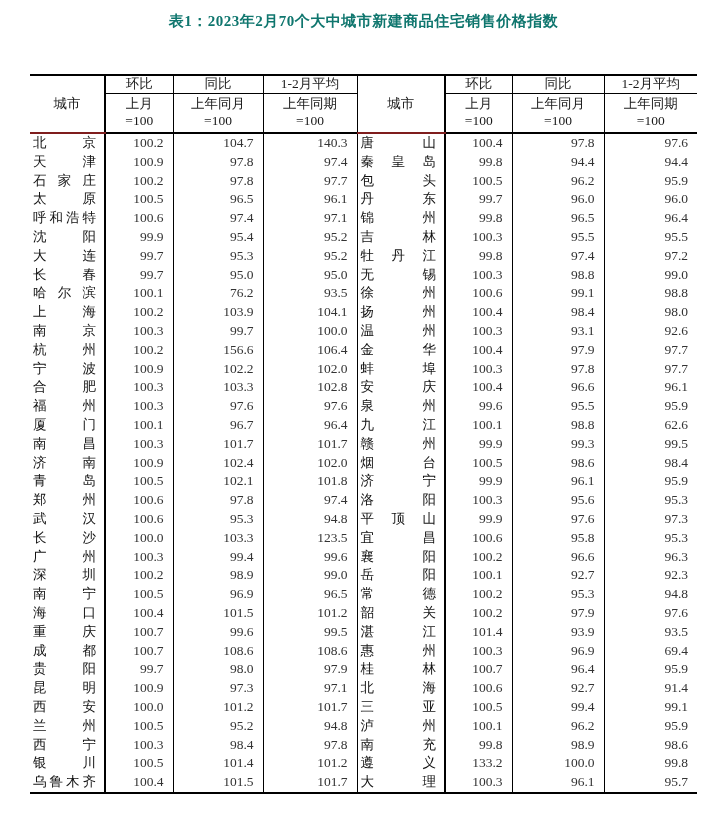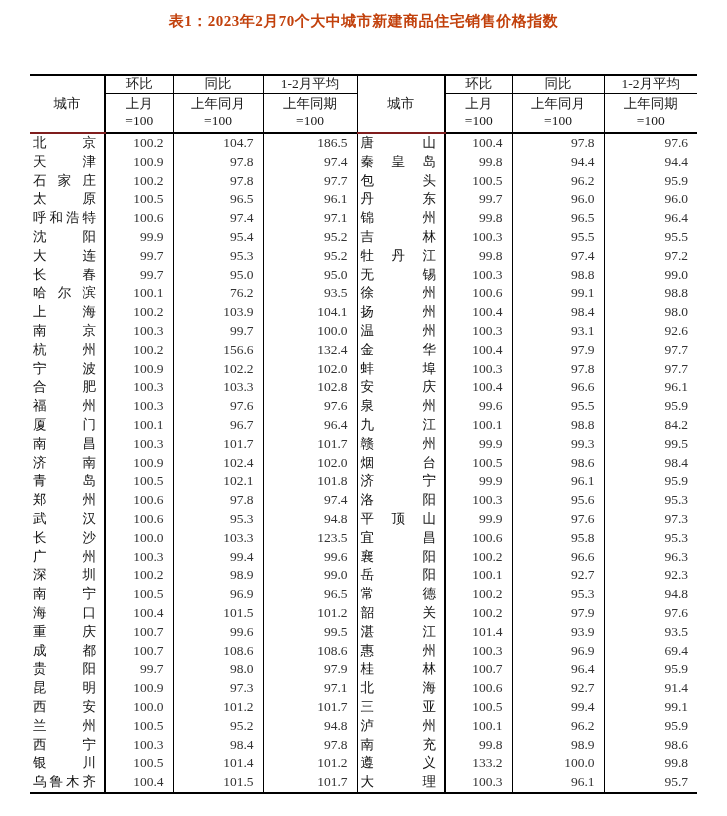--- a/index.html
+++ b/index.html
@@ -12,21 +12,21 @@
     height: 816px;
     overflow: hidden;
     font-family: "Liberation Serif", "DejaVu Serif", serif;
     color: #333333;
   }
   .page-title {
     margin: 12px 0 0 0;
     text-align: center;
     font-size: 15px;
     font-weight: bold;
-    color: #c2410c;
+    color: #0f766e;
     letter-spacing: 0.5px;
   }
   table.grid {
     border-collapse: collapse;
     table-layout: fixed;
     margin: 43px 0 0 30px;
     width: 667px;
     font-size: 13.5px;
   }
   table.grid {
@@ -123,21 +123,21 @@
   <tbody>
       <tr>
         <td class="city">
           <span class="dist">
             <span>北</span>
             <span>京</span>
           </span>
         </td>
         <td class="num">100.2</td>
         <td class="num">104.7</td>
-        <td class="num">186.5</td>
+        <td class="num">140.3</td>
         <td class="city">
           <span class="dist">
             <span>唐</span>
             <span>山</span>
           </span>
         </td>
         <td class="num">100.4</td>
         <td class="num">97.8</td>
         <td class="num">97.6</td>
       </tr>
@@ -349,21 +349,21 @@
       </tr>
       <tr>
         <td class="city">
           <span class="dist">
             <span>杭</span>
             <span>州</span>
           </span>
         </td>
         <td class="num">100.2</td>
         <td class="num">156.6</td>
-        <td class="num">132.4</td>
+        <td class="num">106.4</td>
         <td class="city">
           <span class="dist">
             <span>金</span>
             <span>华</span>
           </span>
         </td>
         <td class="num">100.4</td>
         <td class="num">97.9</td>
         <td class="num">97.7</td>
       </tr>
@@ -438,21 +438,21 @@
         <td class="num">96.7</td>
         <td class="num">96.4</td>
         <td class="city">
           <span class="dist">
             <span>九</span>
             <span>江</span>
           </span>
         </td>
         <td class="num">100.1</td>
         <td class="num">98.8</td>
-        <td class="num">84.2</td>
+        <td class="num">62.6</td>
       </tr>
       <tr>
         <td class="city">
           <span class="dist">
             <span>南</span>
             <span>昌</span>
           </span>
         </td>
         <td class="num">100.3</td>
         <td class="num">101.7</td>

